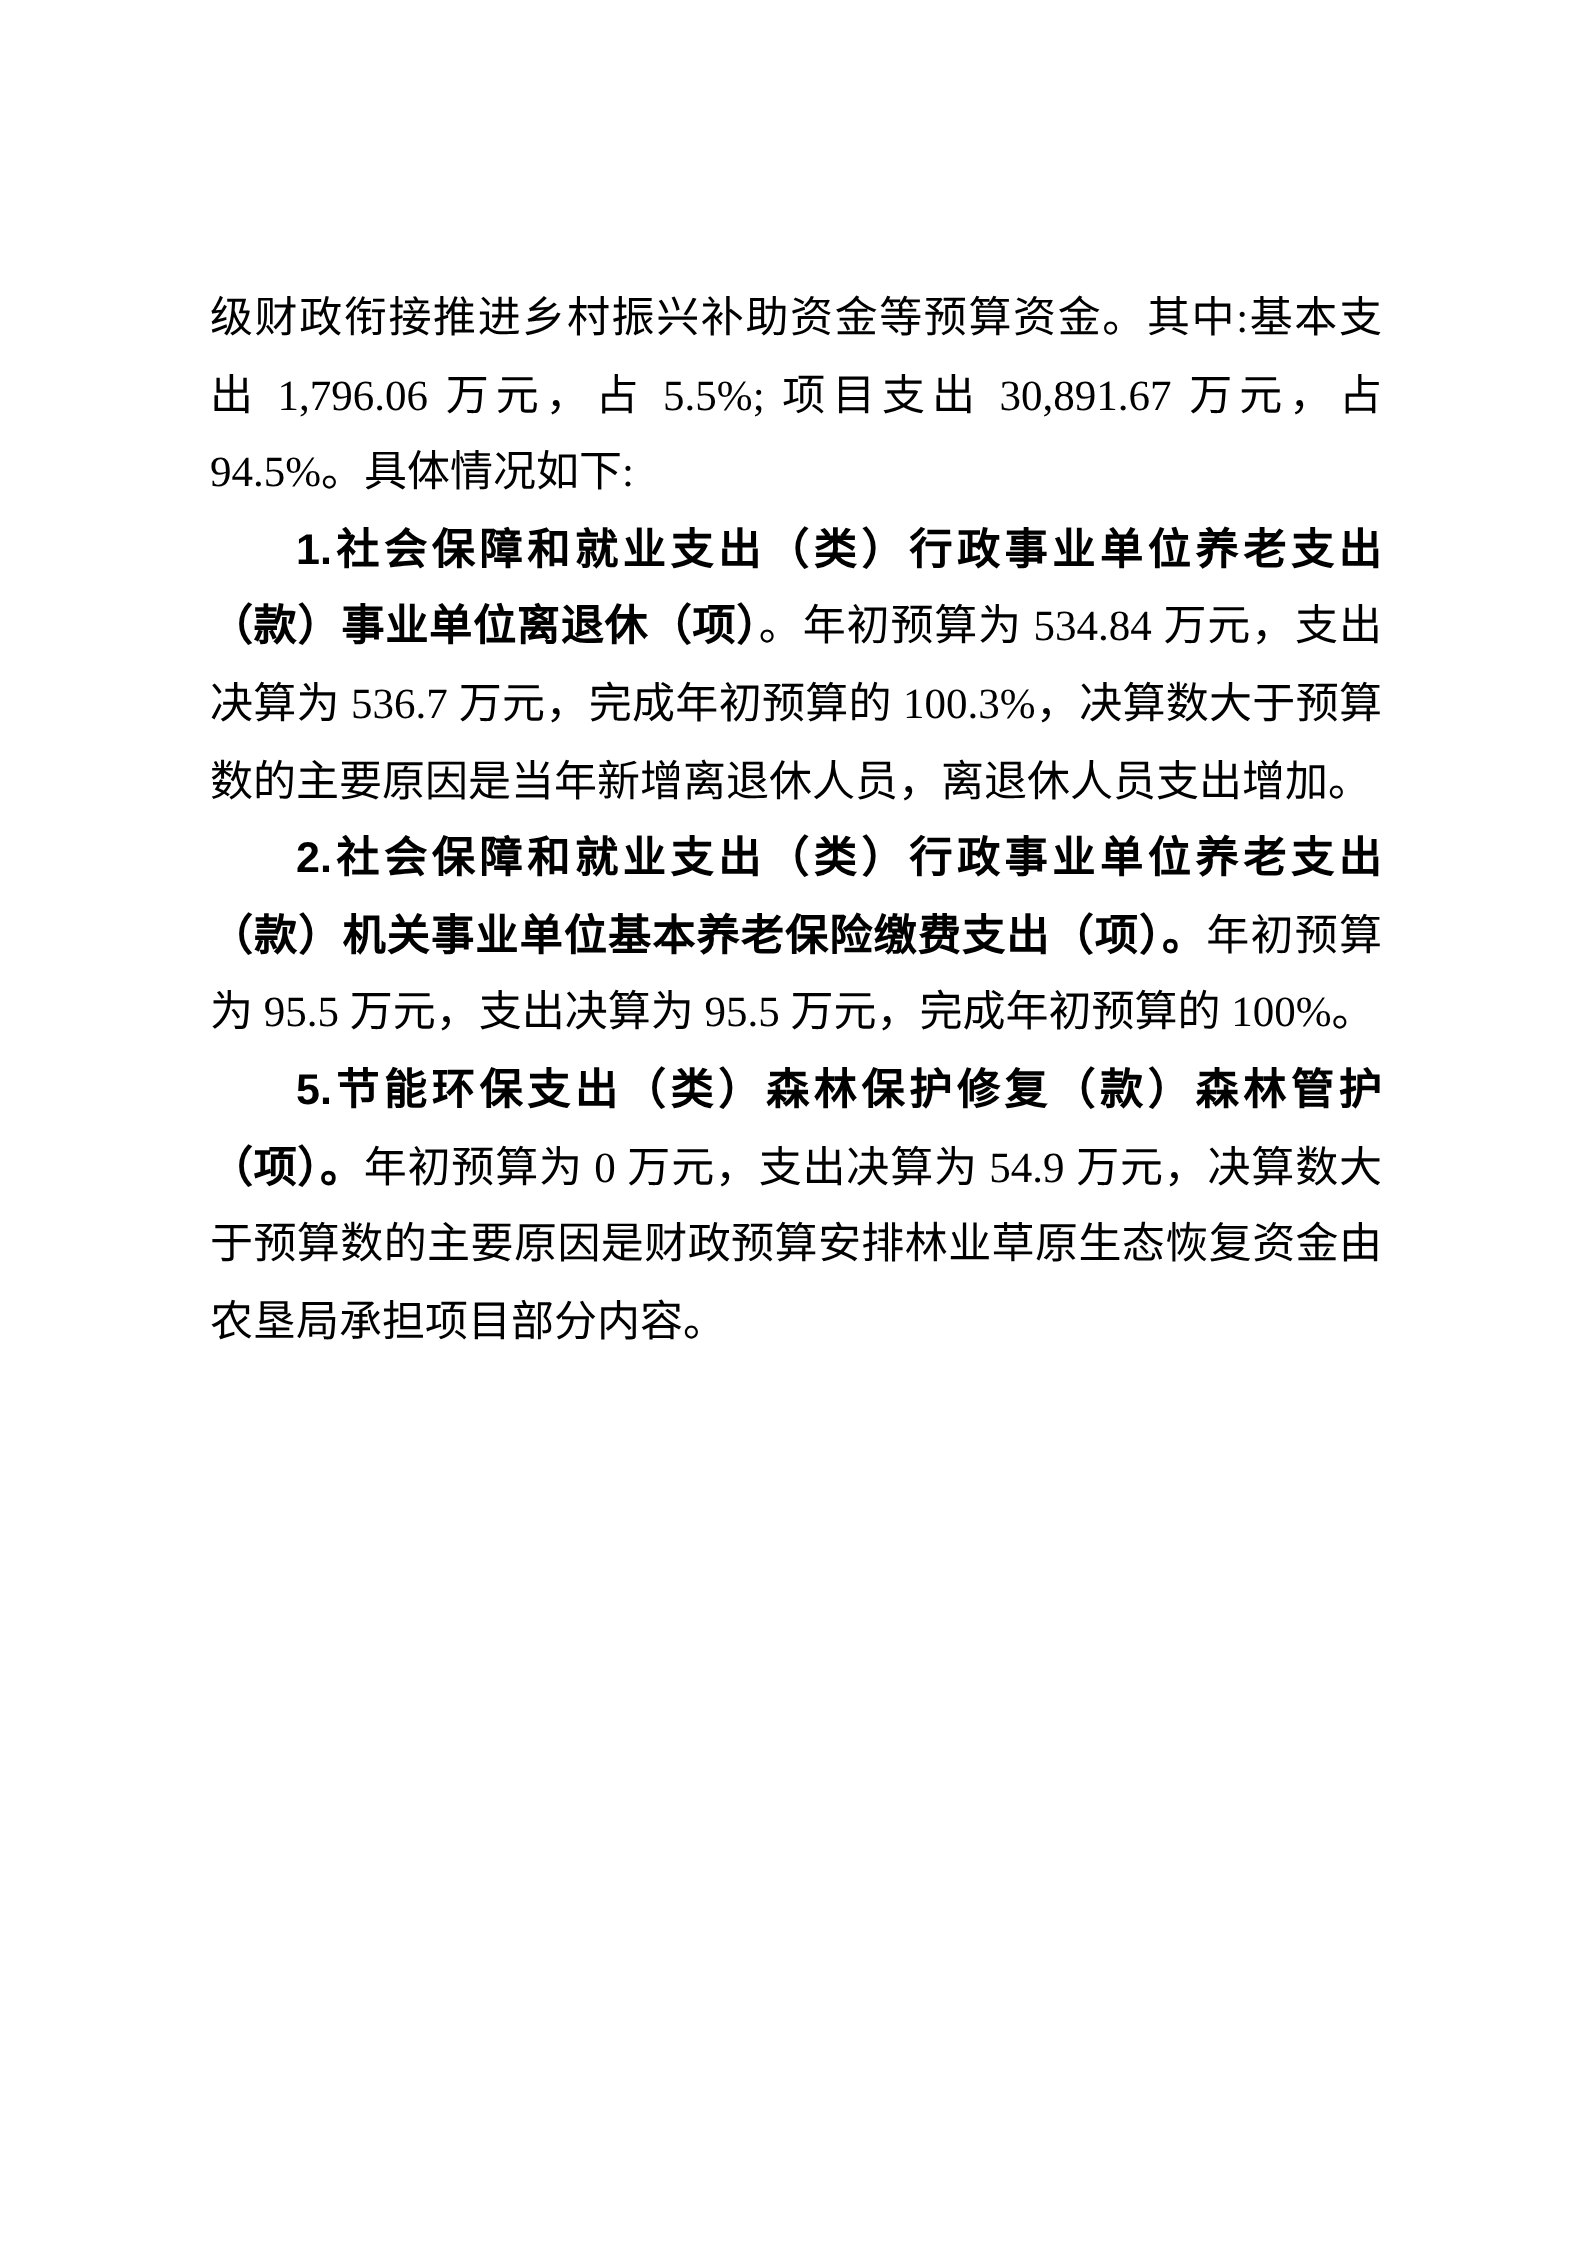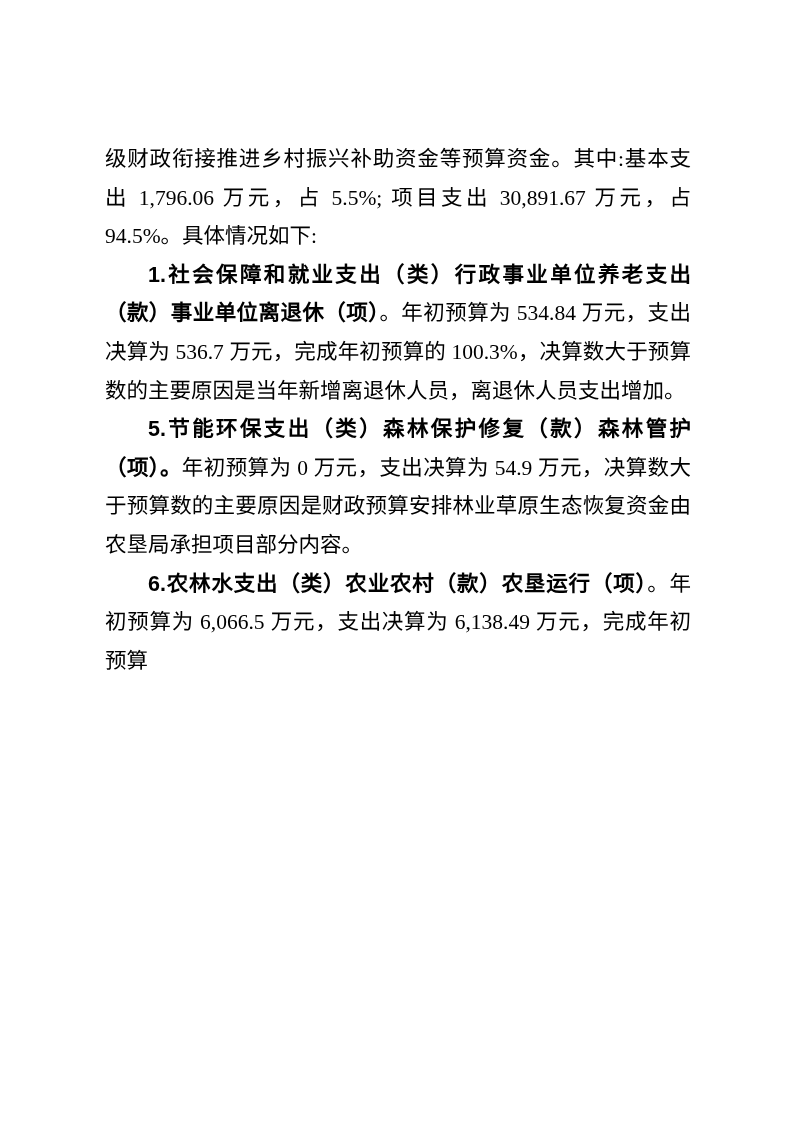--- a/index.html
+++ b/index.html
@@ -43,23 +43,23 @@
 </head>
 <body>
 
 <div class="page">
   <div class="content">
 
     <p class="para"><span>级财政衔接推进乡村振兴补助资金等预算资金。其中:基本支出 1,796.06 万元，占 5.5%; 项目支出 30,891.67 万元，占 94.5%。具体情况如下:</span></p>
 
     <p class="para item"><span class="head">1.社会保障和就业支出（类）行政事业单位养老支出（款）事业单位离退休（项）</span><span>。年初预算为 534.84 万元，支出决算为 536.7 万元，完成年初预算的 100.3%，决算数大于预算数的主要原因是当年新增离退休人员，离退休人员支出增加。</span></p>
 
+    <p class="para item"><span class="head">2.社会保障和就业支出（类）行政事业单位养老支出（款）机关事业单位基本养老保险缴费支出（项）。</span><span>年初预算为 95.5 万元，支出决算为 95.5 万元，完成年初预算的 100%。</span></p>
 
 
 
     <p class="para item"><span class="head">5.节能环保支出（类）森林保护修复（款）森林管护（项）。</span><span>年初预算为 0 万元，支出决算为 54.9 万元，决算数大于预算数的主要原因是财政预算安排林业草原生态恢复资金由农垦局承担项目部分内容。</span></p>
 
-    <p class="para item"><span class="head">6.农林水支出（类）农业农村（款）农垦运行（项）</span><span>。年初预算为 6,066.5 万元，支出决算为 6,138.49 万元，完成年初预算</span></p>
 
   </div>
 
   <div class="page-number">-16-</div>
 </div>
 
 </body></html>

